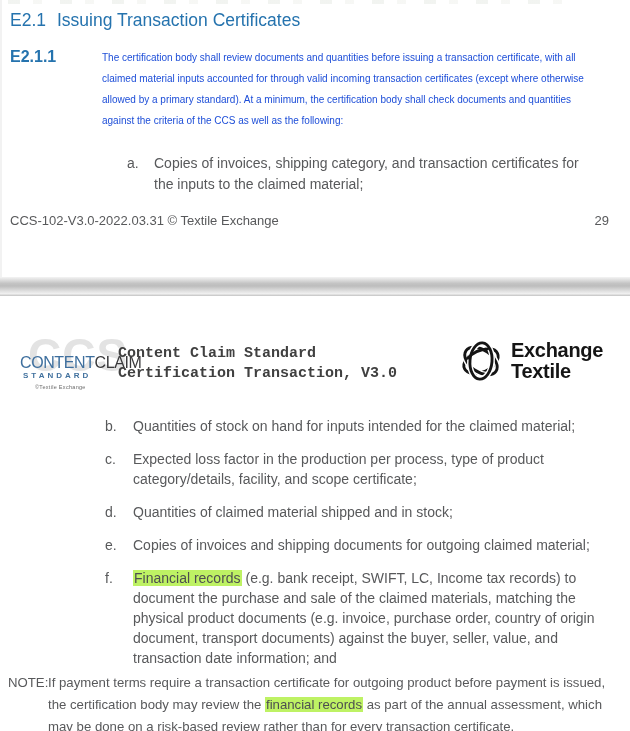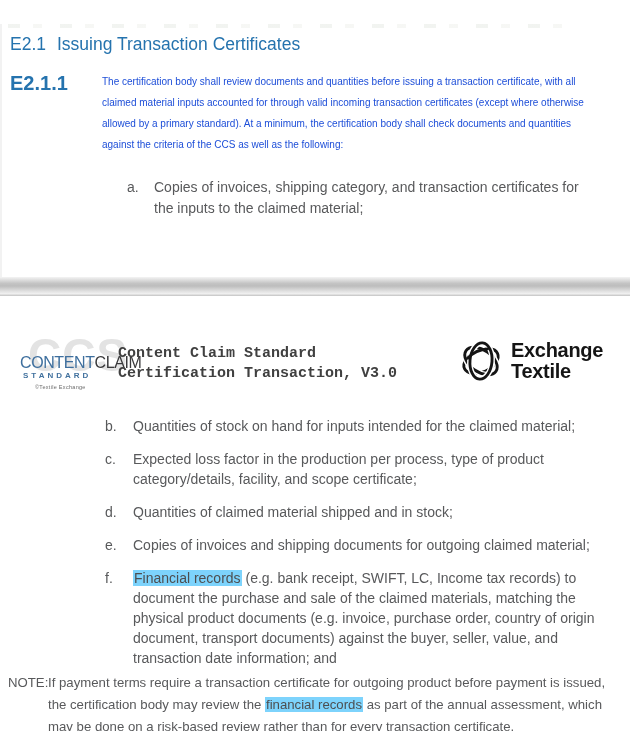--- a/index.html
+++ b/index.html
@@ -10,38 +10,38 @@
     color: #58595b;
   }
   .canvas {
     position: relative; width: 630px; height: 731px;
     background: #ffffff; overflow: hidden;
   }
 
   
   .page1 {
     position: absolute; top: 0; left: 0; width: 630px; height: 277px;
-    background: #ffffff; border-left: 2px solid #f2f2f2; margin-top: 24px;
+    background: #ffffff; border-left: 2px solid #f2f2f2;
   }
   .remnant {
     position: absolute; top: 0; left: 6px; width: 560px; height: 4px;
     background: repeating-linear-gradient(90deg,
       rgba(190,200,185,.45) 0 12px, transparent 12px 25px,
       rgba(200,205,190,.35) 25px 34px, transparent 34px 52px);
     opacity: .45;
   }
   .sec-heading {
     position: absolute; top: 10px; left: 8px;
     font-size: 17.5px; color: #2573ae; white-space: nowrap;
   }
   .sec-heading .sec-num { margin-right: 11px; }
   .clause { position: absolute; top: 47px; left: 8px; width: 600px; }
   .clause-num {
     position: absolute; left: 0; top: 1px;
-    font-size: 20px; font-weight: bold; color: #2573ae;
+    font-size: 16px; font-weight: bold; color: #2573ae;
   }
   .clause-text {
     margin-left: 92px; width: 497px;
     font-size: 10px; line-height: 21px; color: #1d4ed8;
   }
   .item-row { display: flex; font-size: 14px; line-height: 21px; color: #58595b; }
   .item-label { width: 27px; flex: 0 0 27px; }
   .item-text { flex: 1; }
   .item-a { position: absolute; top: 153px; left: 125px; width: 470px; }
   .p1-footer {
@@ -100,21 +100,21 @@
     margin-left: 7px; font-size: 20px; font-weight: bold;
     color: #151515; line-height: 21px; letter-spacing: -0.3px;
   }
 
   
   .p2-items { position: absolute; top: 120px; left: 105px; width: 492px; }
   .p2-items .item-row { line-height: 20px; margin-bottom: 13px; }
   .p2-items .item-label { width: 28px; flex: 0 0 28px; }
 
   .hl {
-    background: #7dd3fc; color: #4d4e50;
+    background: #bef264; color: #4d4e50;
     padding: 0 1px;
   }
 
   
   .note {
     position: absolute; top: 376px; left: 8px; width: 616px;
     display: flex; font-size: 13.2px; line-height: 22px; color: #58595b;
   }
   .note-label { width: 40px; flex: 0 0 40px; }
   .note-text { flex: 1; }
@@ -134,20 +134,24 @@
     <div class="clause">
       <span class="clause-num">E2.1.1</span>
       <div class="clause-text">The certification body shall review documents and quantities before issuing a transaction certificate, with all claimed material inputs accounted for through valid incoming transaction certificates (except where otherwise allowed by a primary standard). At a minimum, the certification body shall check documents and quantities against the criteria of the CCS as well as the following:</div>
     </div>
 
     <div class="item-row item-a">
       <span class="item-label">a.</span>
       <span class="item-text">Copies of invoices, shipping category, and transaction certificates for the inputs to the claimed material;</span>
     </div>
 
+    <div class="p1-footer">
+      <span>CCS-102-V3.0-2022.03.31 © Textile Exchange</span>
+      <span>29</span>
+    </div>
   </div>
 
   <div class="page-break"></div>
 
   <div class="page2">
 
     <div class="ccs-logo">
       <div class="ccs-watermark">CCS</div>
       <div class="ccs-line1">
         <span class="ccs-content">CONTENT</span><span class="ccs-claim">CLAIM</span>

